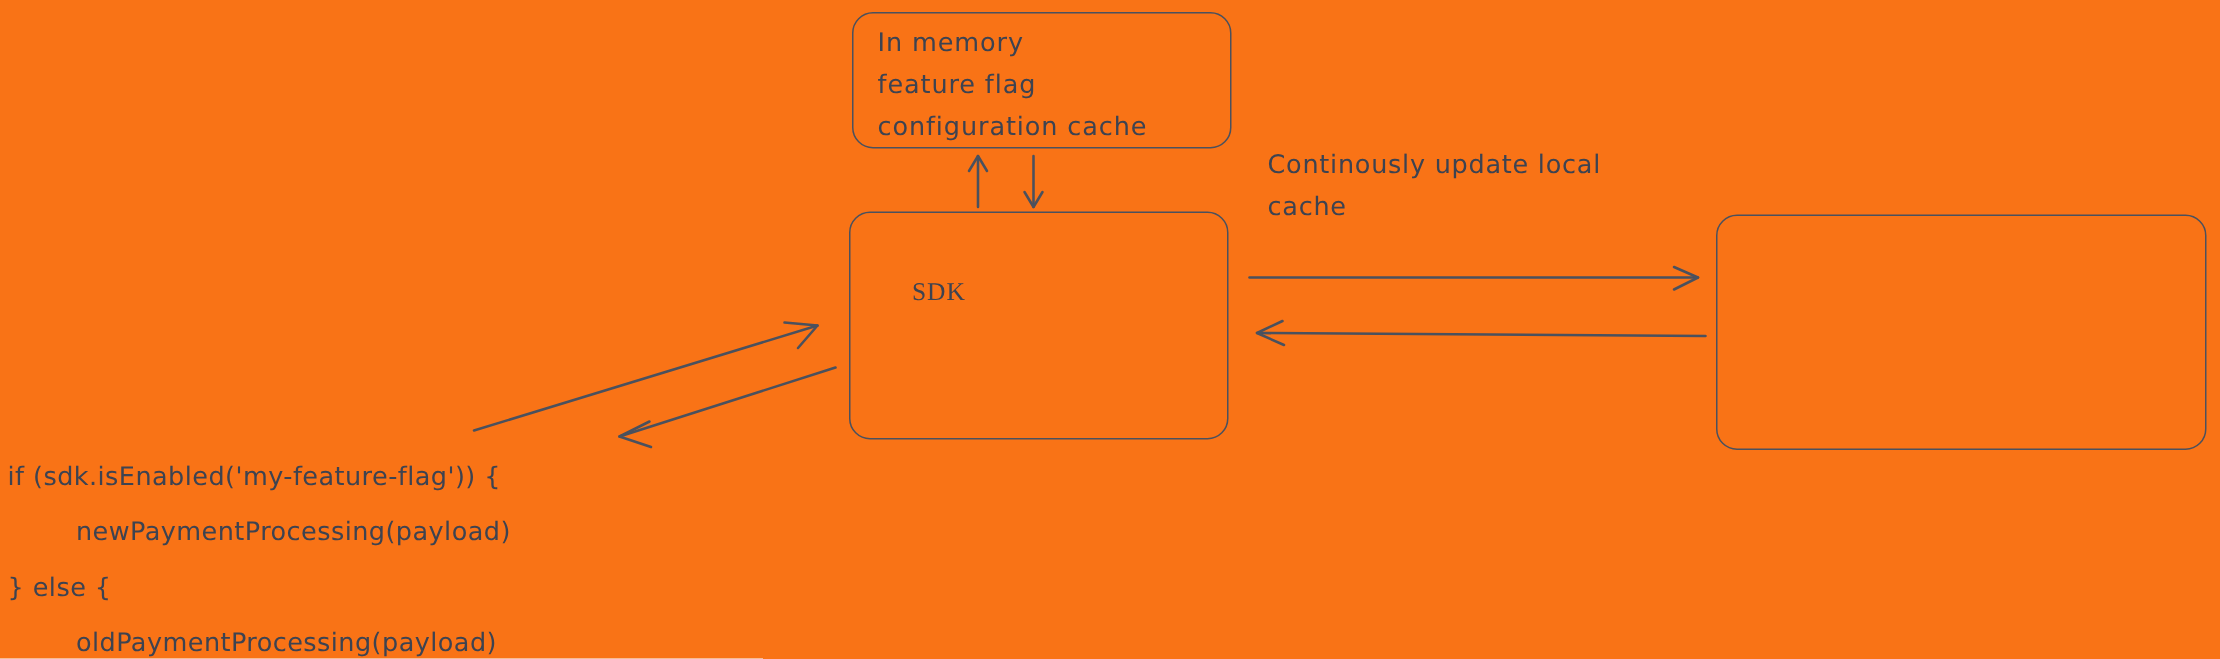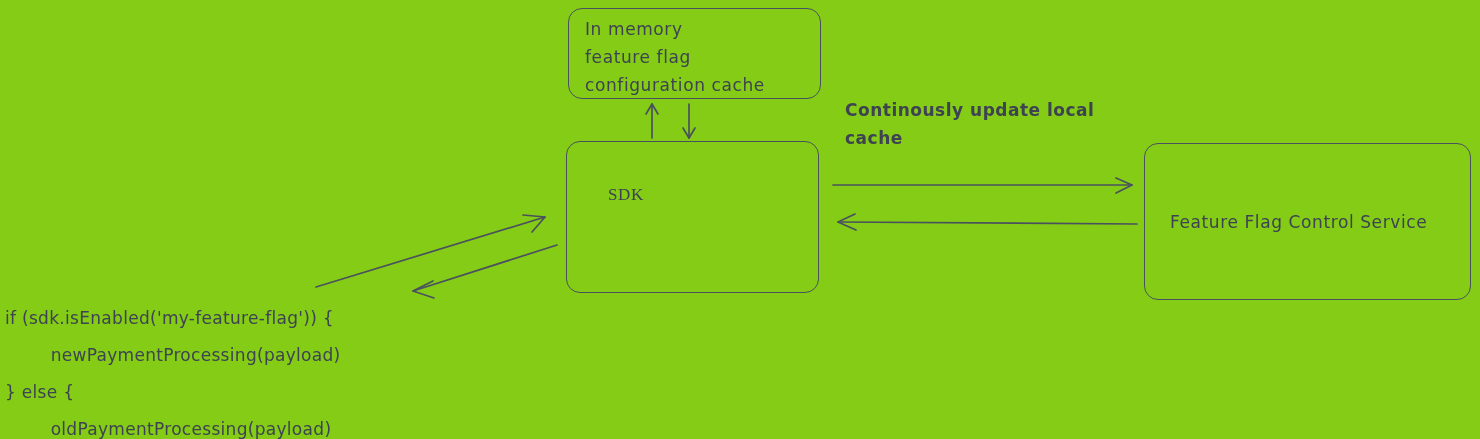--- a/index.html
+++ b/index.html
@@ -4,21 +4,21 @@
 <style>
   html, body {
     margin: 0;
     padding: 0;
     background: #f5f5f7;
   }
   #canvas {
     position: relative;
     width: 1480px;
     height: 439px;
-    background: #84cc16;
+    background: #f97316;
     overflow: hidden;
     font-family: "DejaVu Sans", sans-serif;
   }
   .node {
     position: absolute;
     box-sizing: border-box;
     border: 1.6px solid #4a515e;
     border-radius: 14px;
     background: transparent;
   }
@@ -31,21 +31,20 @@
     letter-spacing: 0.6px;
     white-space: pre;
   }
   .edge-label {
     position: absolute;
     color: #3d4351;
     font-size: 17px;
     line-height: 28px;
     letter-spacing: 0.5px;
     white-space: pre;
-    font-weight: bold;
   }
   .code-block {
     position: absolute;
     color: #3d4351;
     font-size: 17px;
     line-height: 37px;
     letter-spacing: 0.3px;
     white-space: pre;
   }
   svg.edges {
@@ -104,21 +103,20 @@
 
   <div class="node" style="left:568px; top:8px; width:253px; height:91px;"></div>
   <div class="node-label" style="left:585px; top:15px; width:230px;">In memory
 feature flag
 configuration cache</div>
 
   <div class="node" style="left:566px; top:141px; width:253px; height:152px;"></div>
   <div class="node-label" style="left:608px; top:181px;font-family:Liberation Serif, serif;">SDK</div>
 
   <div class="node" style="left:1144px; top:143px; width:327px; height:157px;"></div>
-  <div class="node-label" style="left:1170px; top:208px;">Feature Flag Control Service</div>
 
   <div class="edge-label" style="left:845px; top:96px; width:280px;">Continously update local
 cache</div>
 
   <div class="code-block" style="left:5px; top:300px;">if (sdk.isEnabled('my-feature-flag')) {
         newPaymentProcessing(payload)
 } else {
         oldPaymentProcessing(payload)
 }</div>
 

